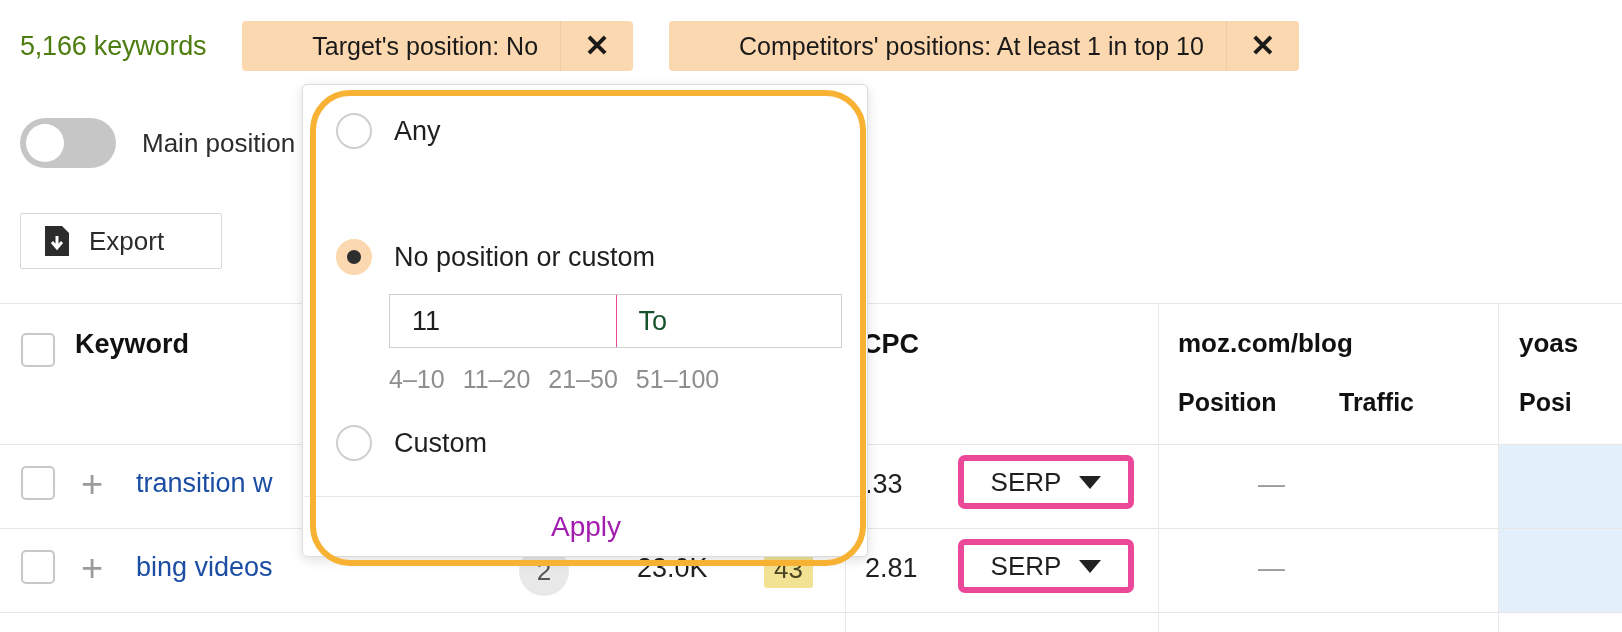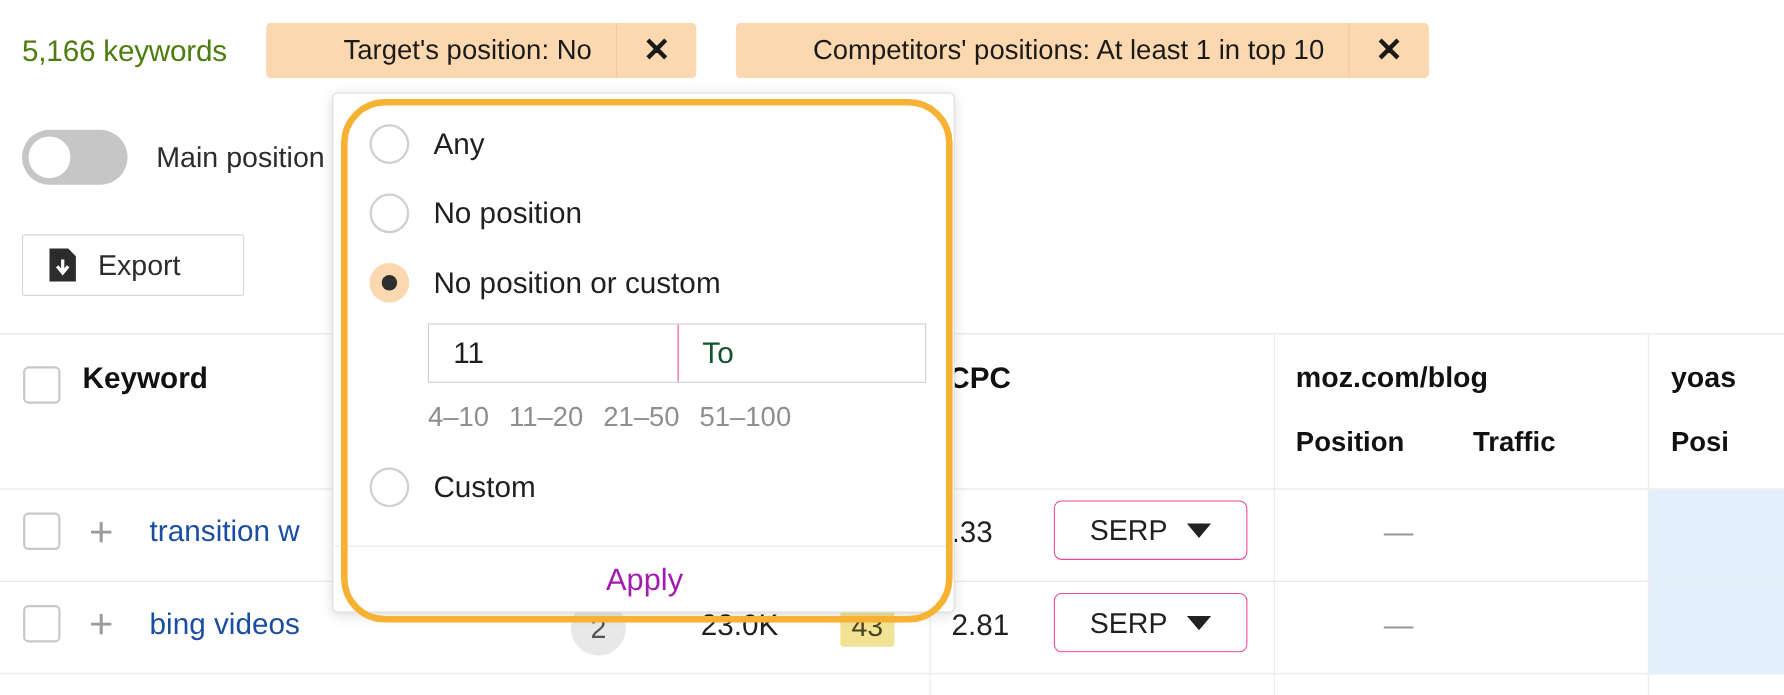--- a/index.html
+++ b/index.html
@@ -223,21 +223,21 @@
   }
   .cpc-cell {
     position: absolute;
     font-size: 27px;
     color: #1f1f1f;
     white-space: nowrap;
   }
   .serp-btn {
     position: absolute;
     width: 176px; height: 54px;
-    border: 1px solid #ec4899;
+    border: 6px solid #ec4899;
     border-radius: 7px;
     background: #fff;
     display: flex;
     align-items: center;
     justify-content: center;
     gap: 18px;
     font-size: 26px;
     color: #1f1f1f;
     box-sizing: border-box;
     cursor: pointer;
@@ -468,24 +468,20 @@
 </div>
 
 <div id="popup-wrap">
   <div id="popup-card">
 
     <div class="radio-row" style="top:28px">
       <span class="radio"></span>
       <span class="radio-label">Any</span>
     </div>
 
-    <div class="radio-row" style="top:91px">
-      <span class="radio"></span>
-      <span class="radio-label">No position</span>
-    </div>
 
     <div class="radio-row" style="top:154px">
       <span class="radio checked"></span>
       <span class="radio-label">No position or custom</span>
     </div>
 
     <div id="range-inputs">
       <div class="fld from">11</div>
       <div class="fld to">To</div>
     </div>

